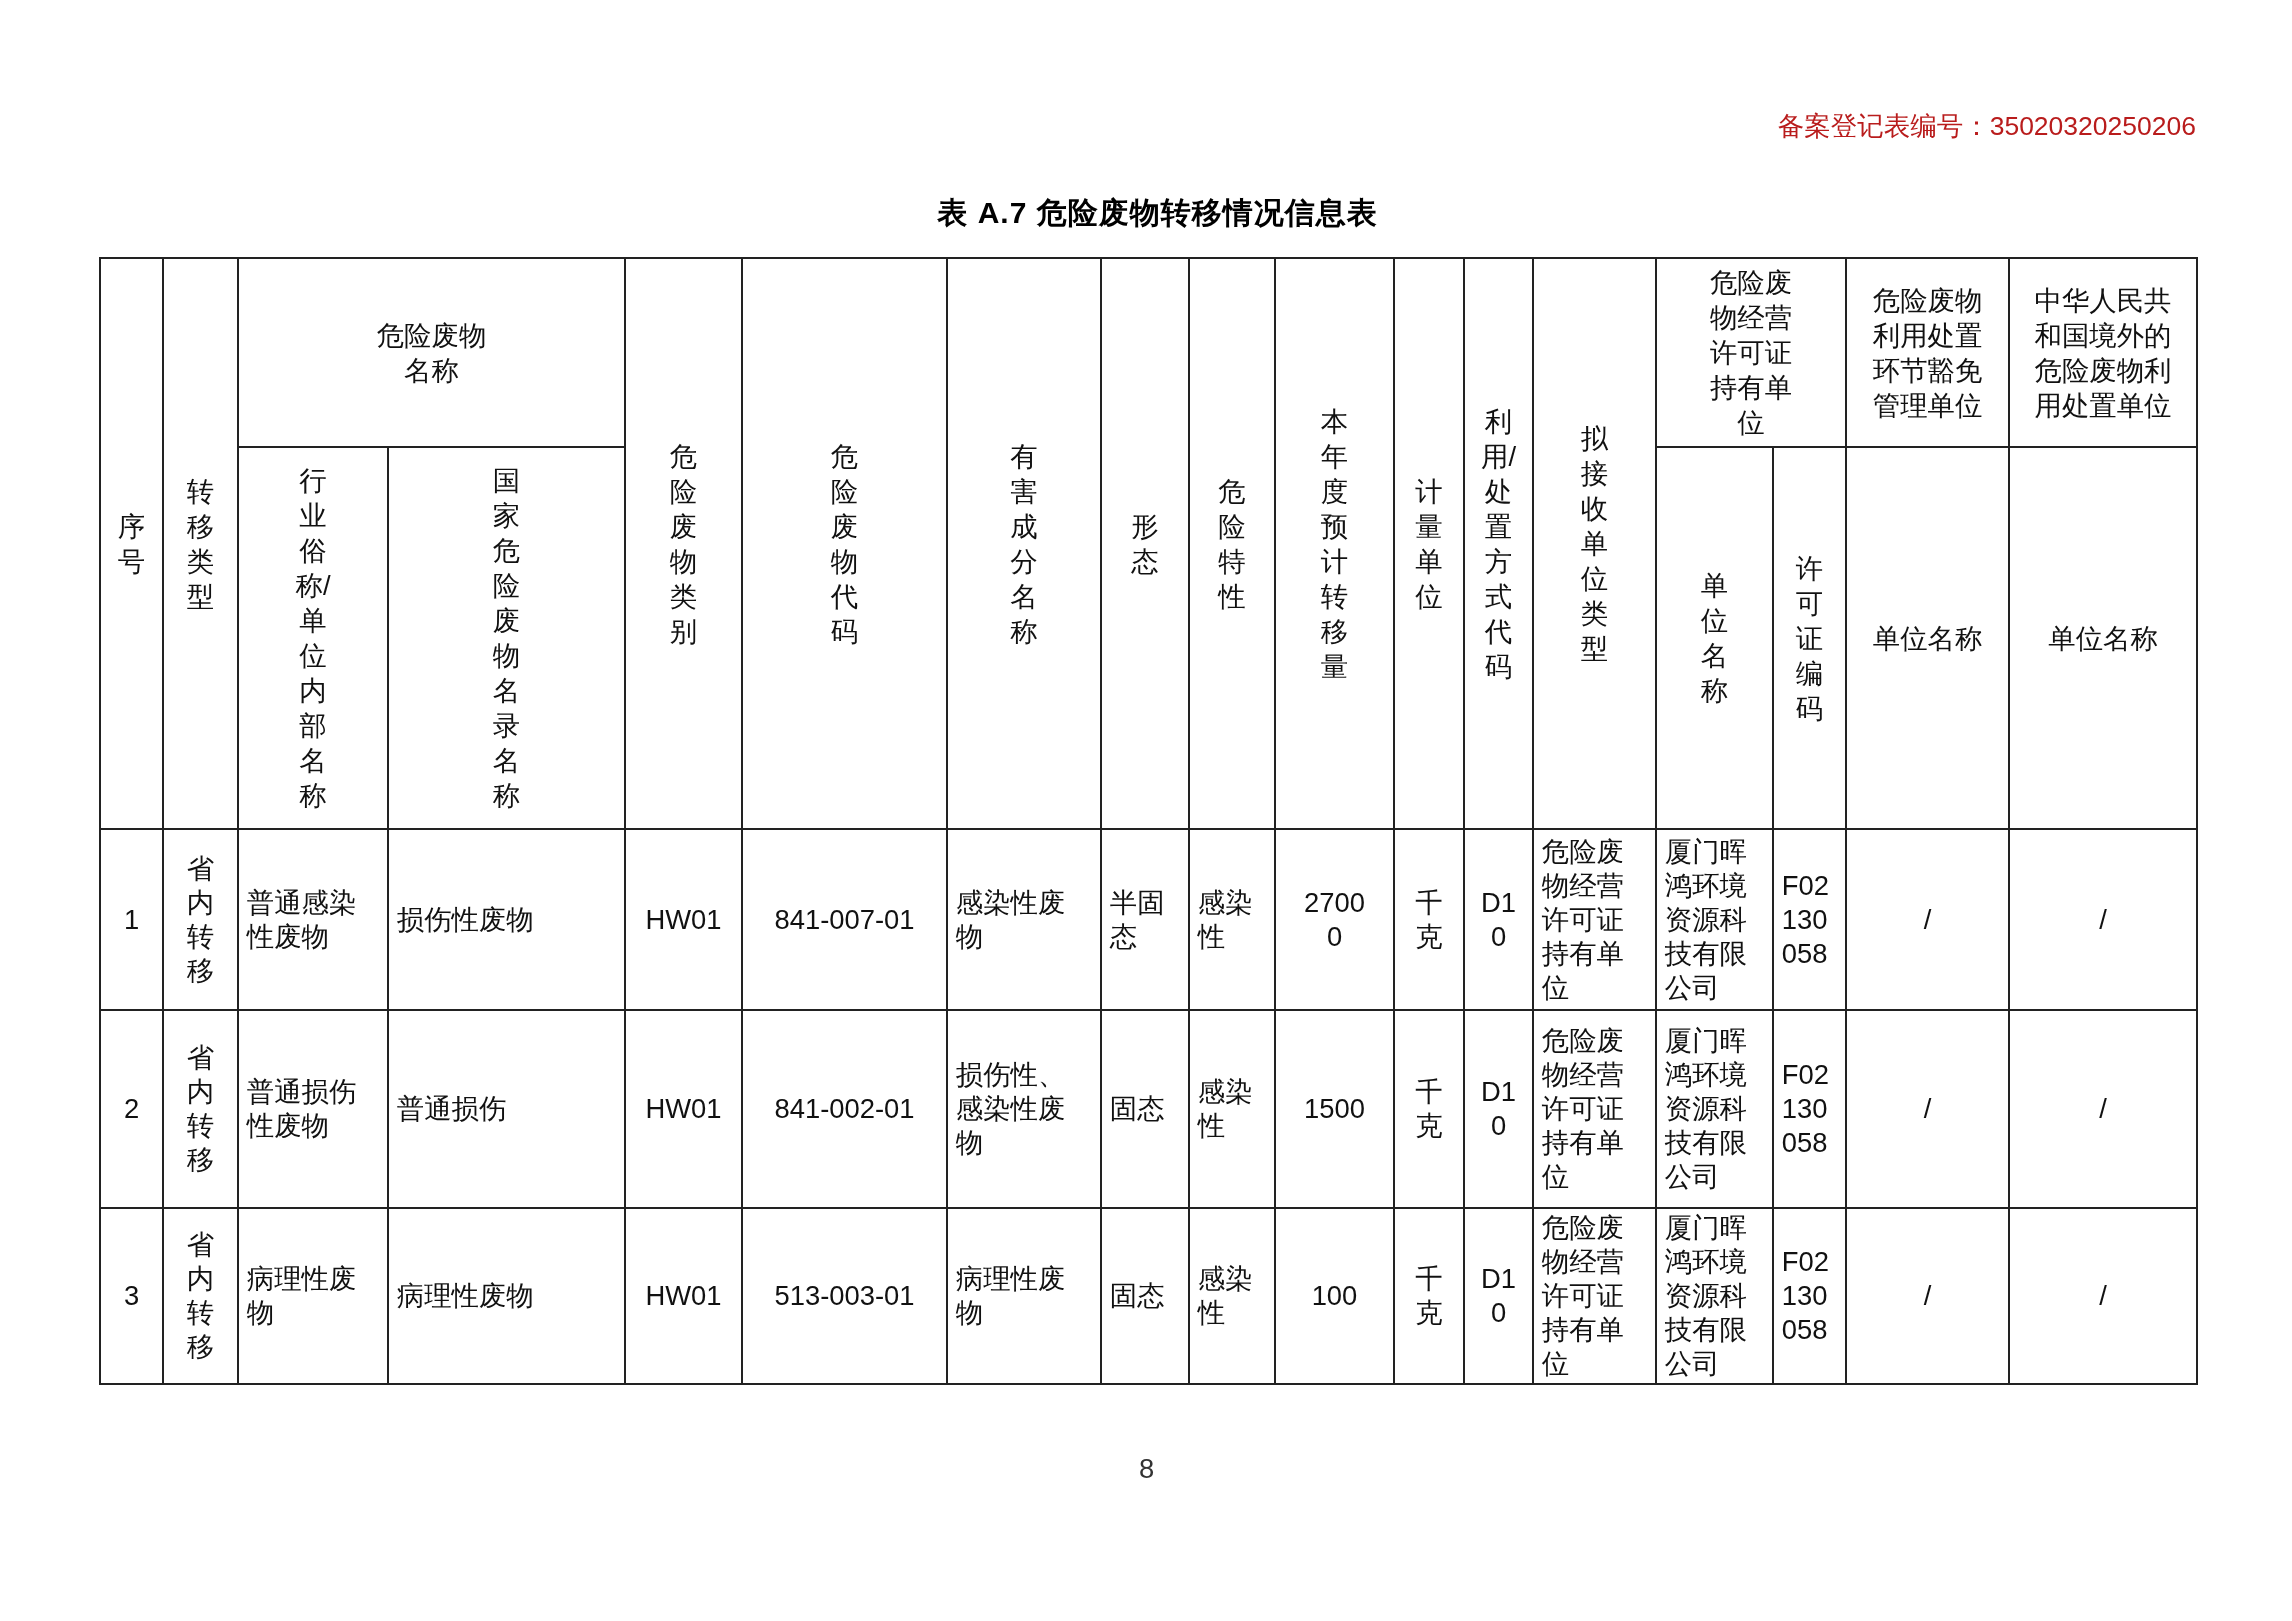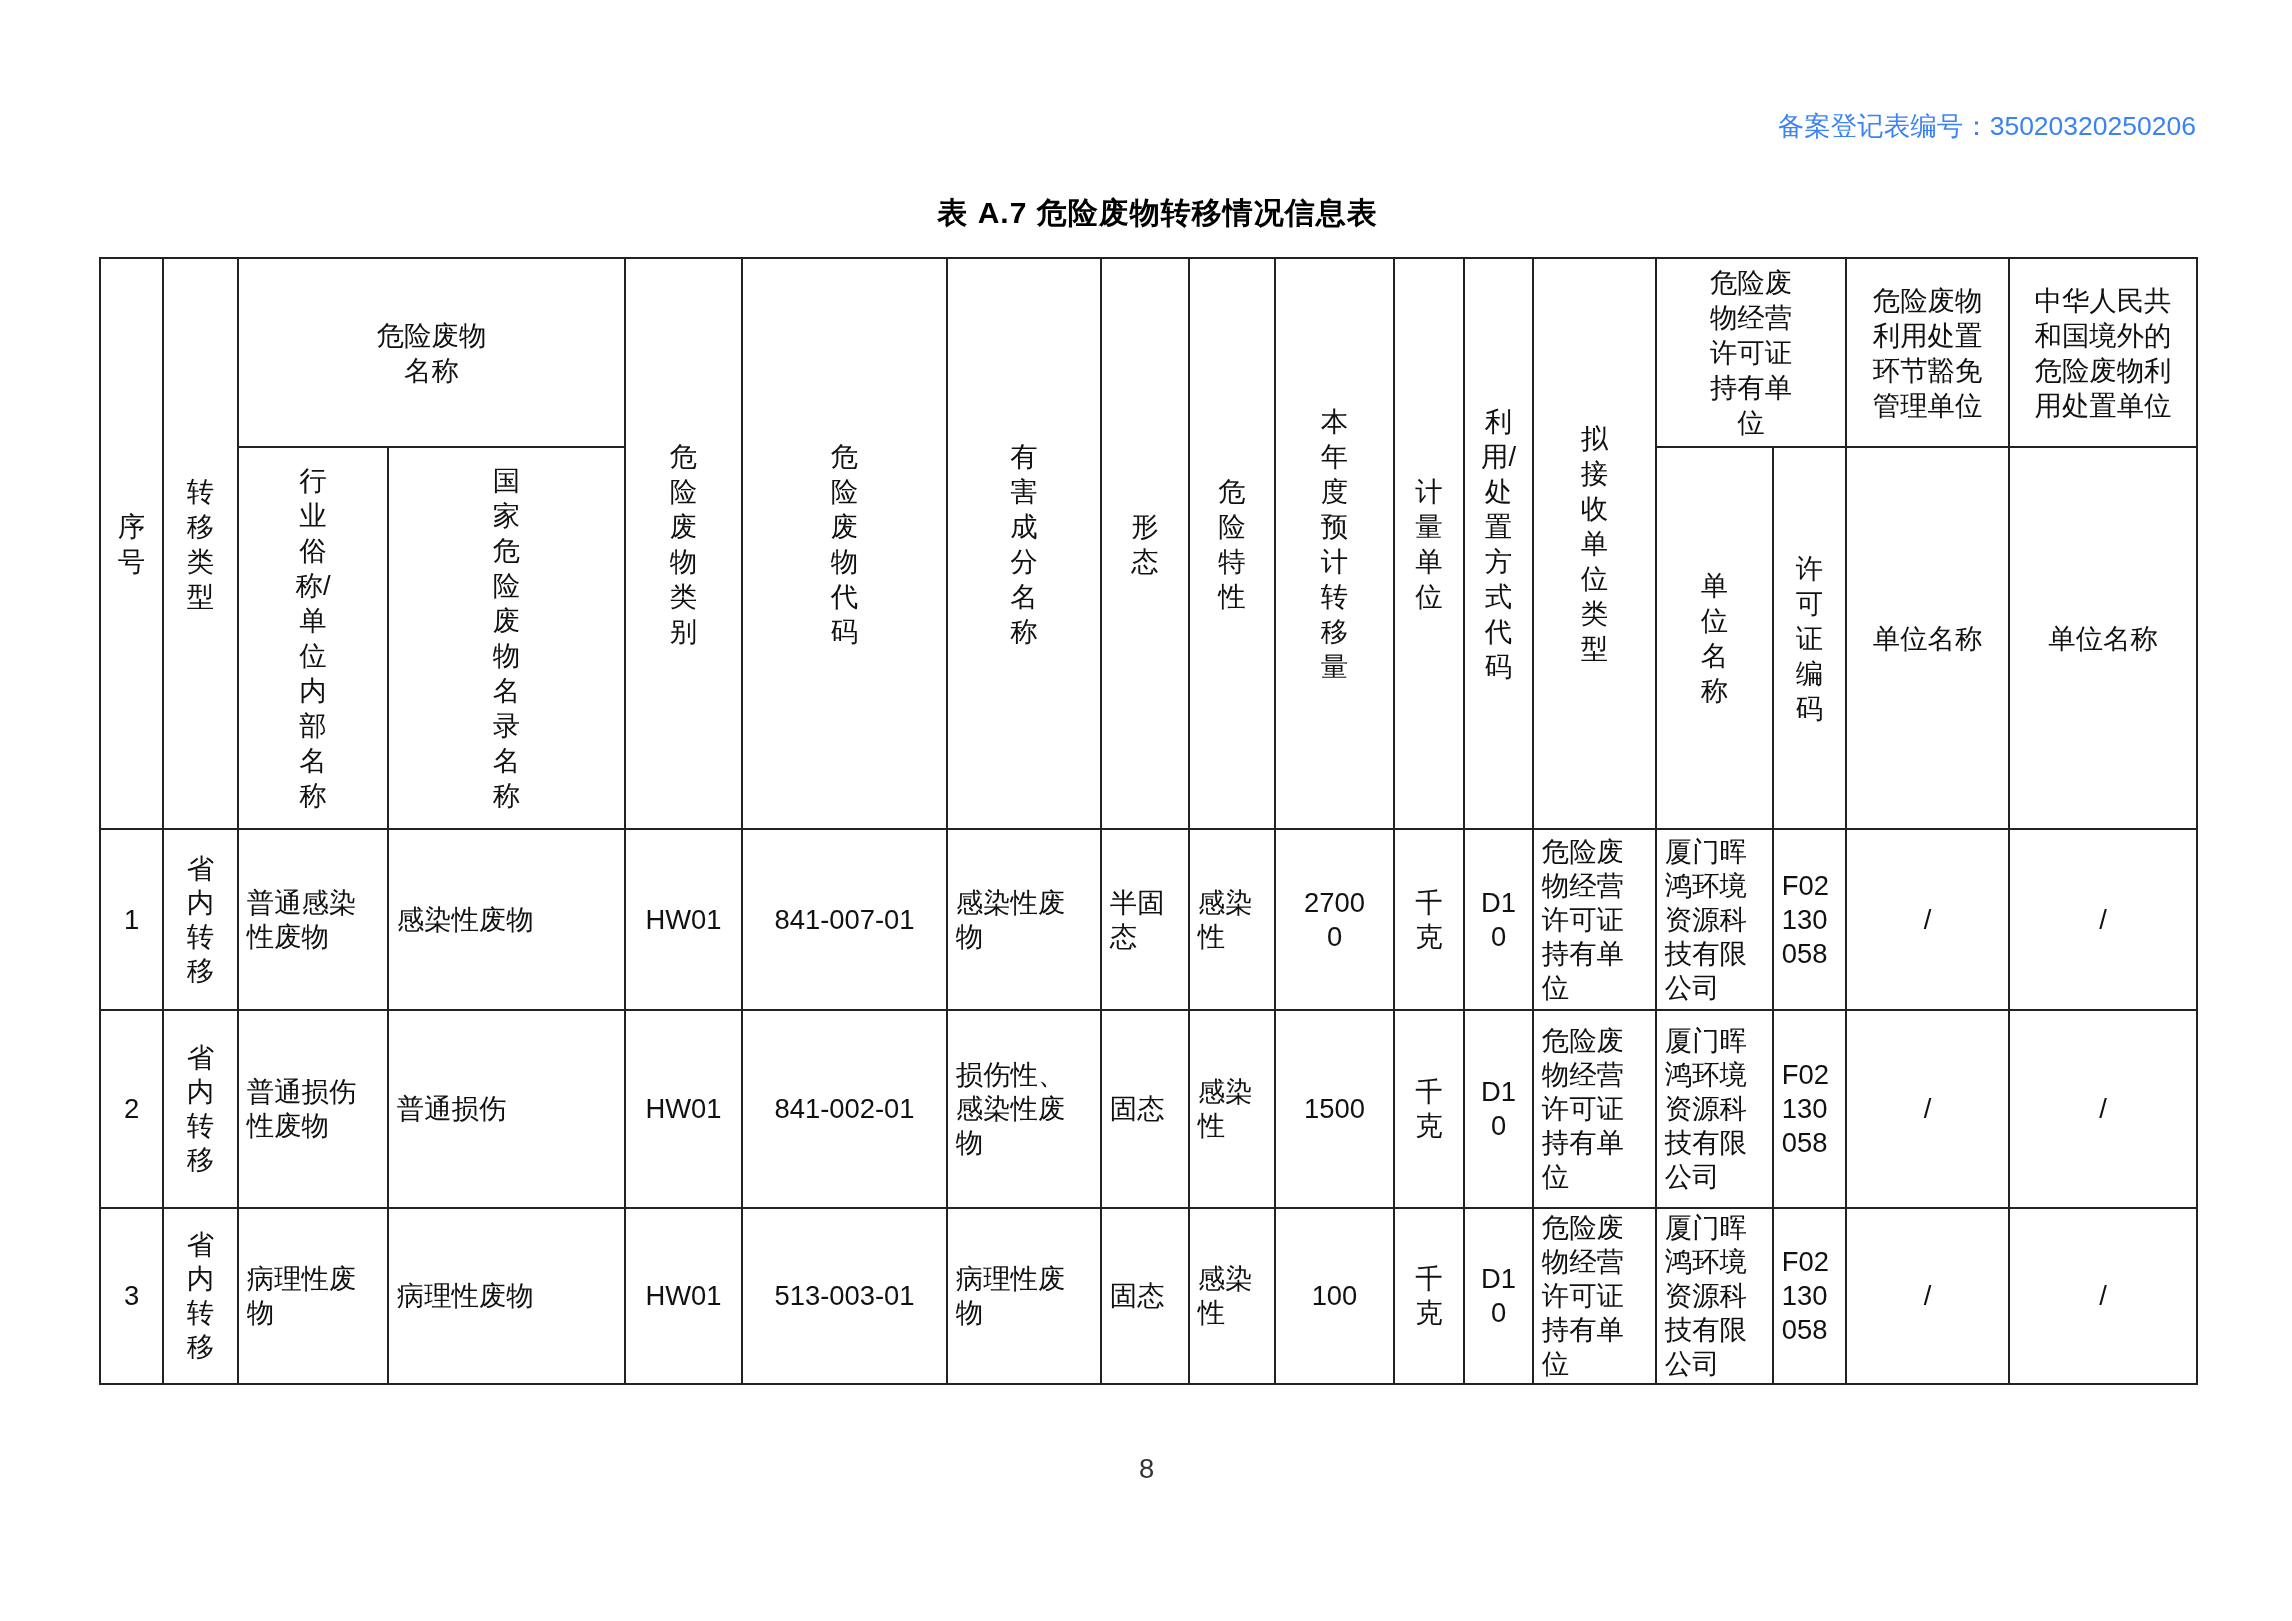--- a/index.html
+++ b/index.html
@@ -2,21 +2,21 @@
 <html><head>
 <meta charset="utf-8">
 <style>
   html, body { margin:0; padding:0; background:#ffffff; }
   .page {
     position:relative; width:2293px; height:1621px; background:#ffffff;
     font-family:"Liberation Sans", sans-serif; color:#111;
   }
   .doc-number {
     position:absolute; top:110px; right:97px;
-    font-size:26.5px; line-height:33px; color:#3b82f6;
+    font-size:26.5px; line-height:33px; color:#b91c1c;
   }
   .title {
     position:absolute; top:182px; left:0; width:100%; margin:11px;
     text-align:center; font-size:30px; font-weight:bold; color:#000;
     letter-spacing:1px;
   }
   table.main-table {
     position:absolute; left:99px; top:257px; width:2095px;
     border-collapse:collapse; table-layout:fixed;
   }
@@ -185,21 +185,21 @@
       </tr>
 
       <tr class="row-d1">
         <td class="ac">1</td>
         <td class="ac">省
 内
 转
 移</td>
         <td class="al">普通感染
 性废物</td>
-        <td class="al">感染性废物</td>
+        <td class="al">损伤性废物</td>
         <td class="ac">HW01</td>
         <td class="ac">841-007-01</td>
         <td class="al">感染性废
 物</td>
         <td class="al">半固
 态</td>
         <td class="al">感染
 性</td>
         <td class="ar">2700
 0</td>

